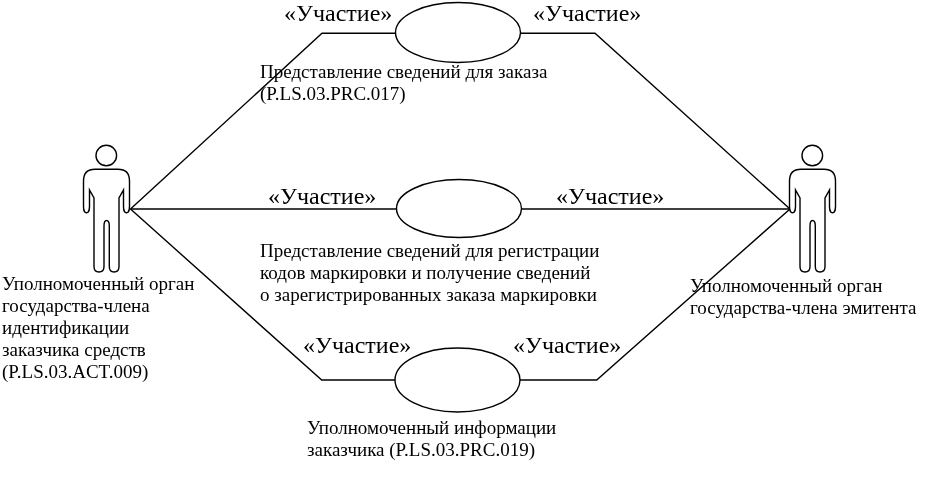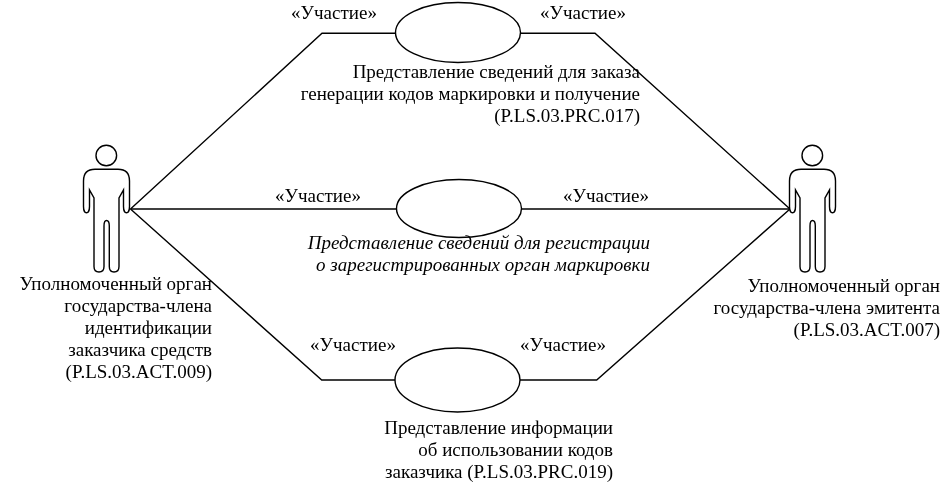--- a/index.html
+++ b/index.html
@@ -18,30 +18,30 @@
   }
   #diagram-svg {
     position: absolute;
     left: 0;
     top: 0;
     width: 940px;
     height: 484px;
   }
   .lbl {
     position: absolute;
-    font-size: 19px;
+    font-size: 24px;
     line-height: 22px;
     text-align: center;
     white-space: nowrap;
   }
   .lbl-block {
     position: absolute;
     font-size: 19px;
     line-height: 22px;
-    text-align: right;
+    text-align: left;
   }
   .lbl-block div {
     white-space: nowrap;
   }
   .shape-line {
     fill: none;
     stroke: #000000;
     stroke-width: 1.4;
   }
   .shape-filled {
@@ -122,42 +122,40 @@
 
   <div class="lbl" style="left:284px; top:2px; width:100px;">«Участие»</div>
   <div class="lbl" style="left:533px; top:2px; width:100px;">«Участие»</div>
   <div class="lbl" style="left:268px; top:185px; width:100px;">«Участие»</div>
   <div class="lbl" style="left:556px; top:185px; width:100px;">«Участие»</div>
   <div class="lbl" style="left:303px; top:334px; width:100px;">«Участие»</div>
   <div class="lbl" style="left:513px; top:334px; width:100px;">«Участие»</div>
 
   <div class="lbl-block" style="left:260px; top:61px; width:380px;">
     <div>Представление сведений для заказа</div>
-    <div>генерации кодов маркировки и получение</div>
     <div>(P.LS.03.PRC.017)</div>
   </div>
 
-  <div class="lbl-block" style="left:260px; top:232px; width:390px;font-style:italic;">
+  <div class="lbl-block" style="left:260px; top:240px; width:390px;">
     <div>Представление сведений для регистрации</div>
-    <div>о зарегистрированных орган маркировки</div>
+    <div>кодов маркировки и получение сведений</div>
+    <div>о зарегистрированных заказа маркировки</div>
   </div>
 
   <div class="lbl-block" style="left:307px; top:417px; width:306px;">
-    <div>Представление информации</div>
-    <div>об использовании кодов</div>
+    <div>Уполномоченный информации</div>
     <div>заказчика (P.LS.03.PRC.019)</div>
   </div>
 
   <div class="lbl-block" style="left:2px; top:273px; width:210px;">
     <div>Уполномоченный орган</div>
     <div>государства-члена</div>
     <div>идентификации</div>
     <div>заказчика средств</div>
     <div>(P.LS.03.ACT.009)</div>
   </div>
 
   <div class="lbl-block" style="left:690px; top:275px; width:250px;">
     <div>Уполномоченный орган</div>
     <div>государства-члена эмитента</div>
-    <div>(P.LS.03.ACT.007)</div>
   </div>
 
 </div>
 
 </body></html>

